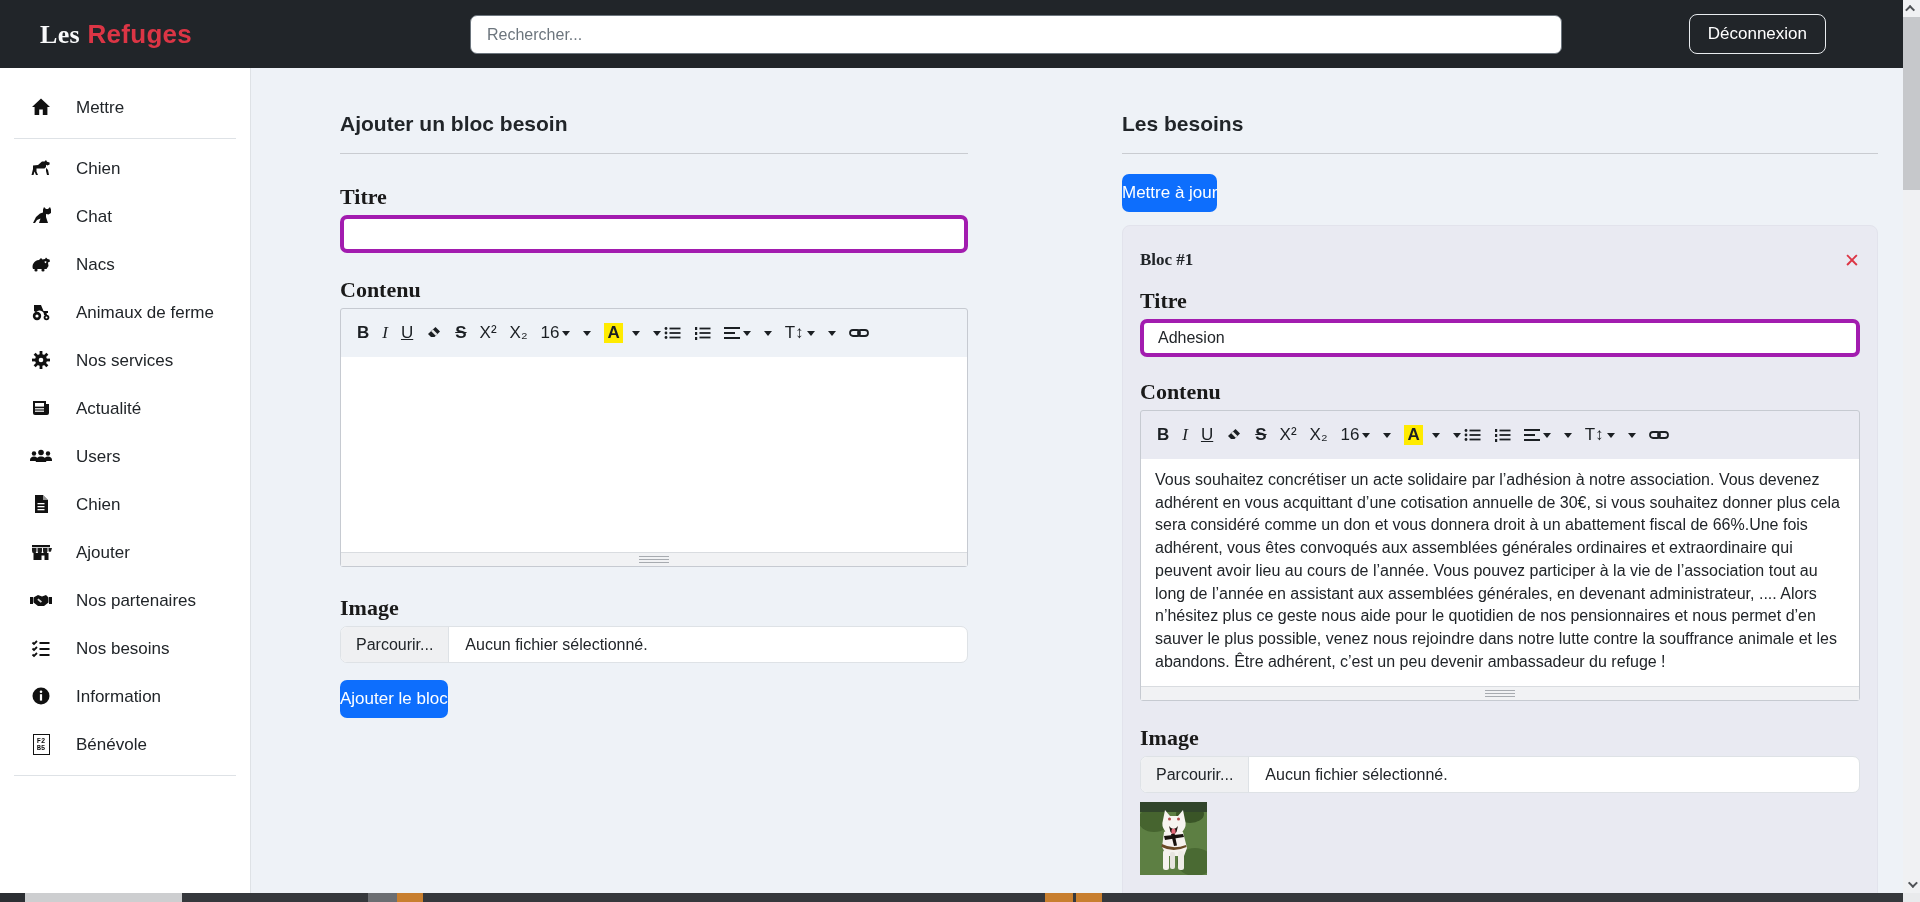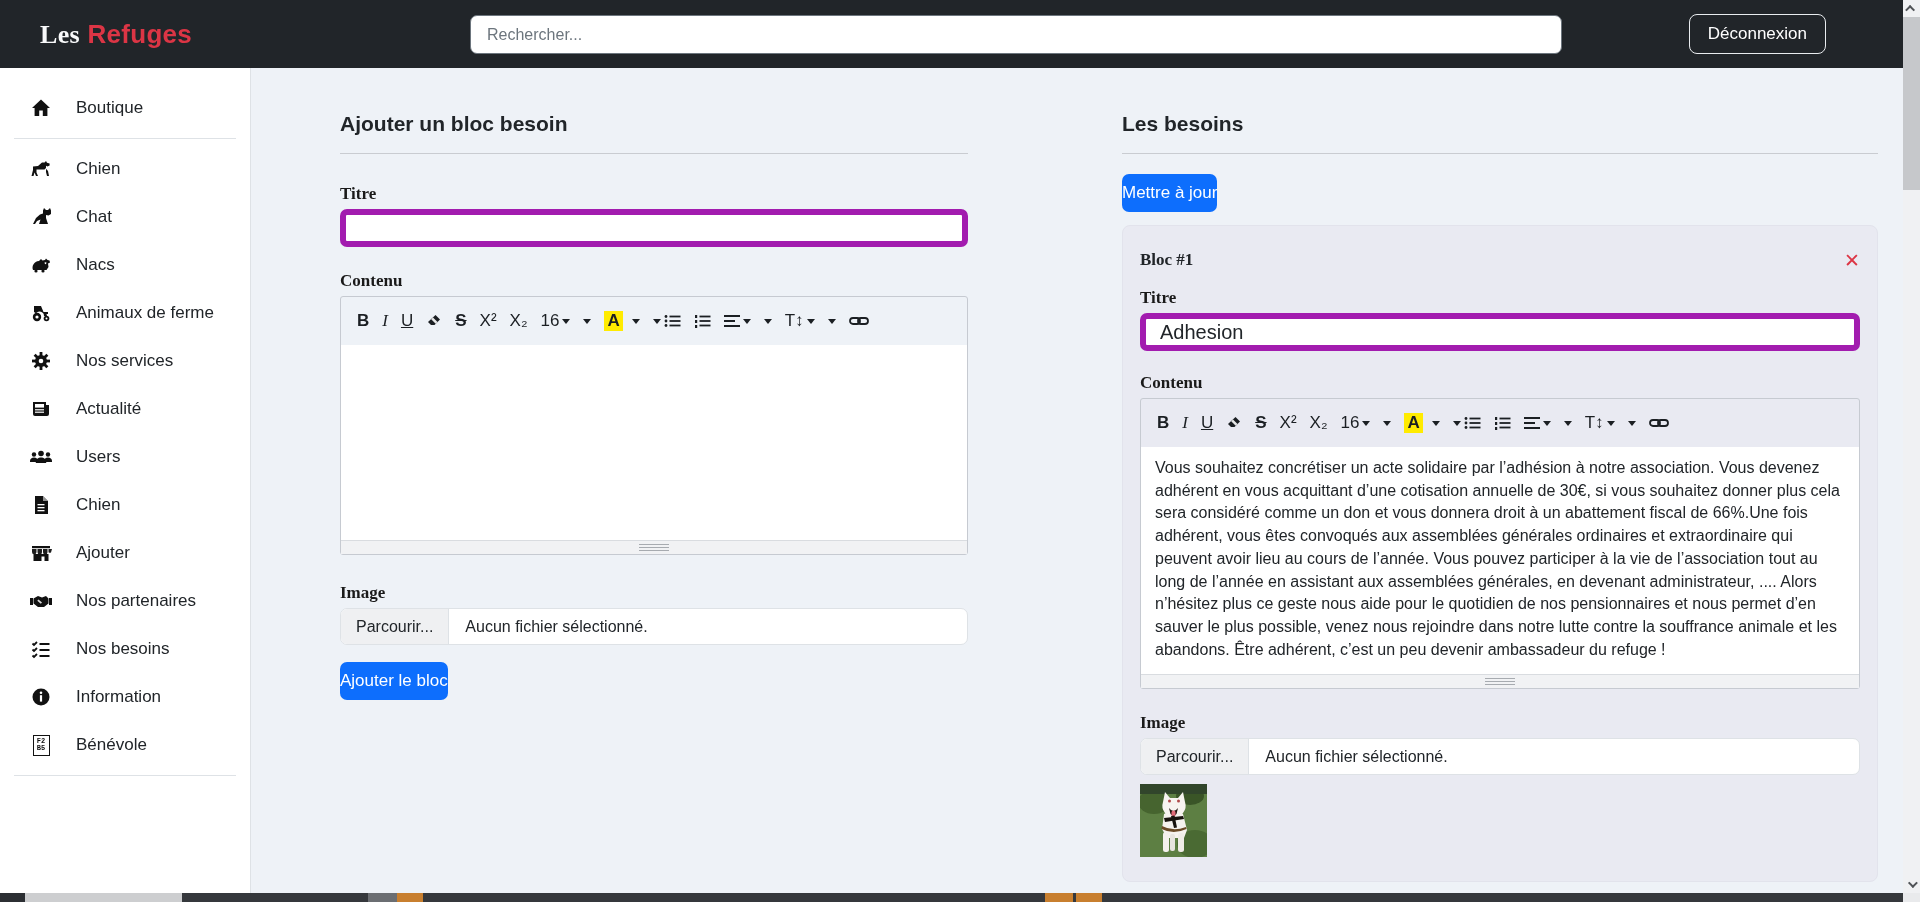--- a/index.html
+++ b/index.html
@@ -12,34 +12,34 @@
   .brand { margin-left:40px; font-size:26px; font-weight:600; letter-spacing:.3px; }
   .brand .w { color:#f8f9fa;font-family:Liberation Serif, serif; } .brand .r { color:#dc3545; }
   .search-wrap { position:absolute; left:470px; top:15px; width:1092px; height:39px; }
   .search-input { width:100%; height:100%; border:1px solid #6c757d; border-radius:7px; padding:0 16px; font-size:16px; background:#fff; color:#212529; outline:none; font-family:inherit; }
   .search-input::placeholder { color:#6c757d; }
   .logout-btn { position:absolute; right:77px; top:14px; height:40px; padding:0 18px; background:transparent; color:#fff; border:1px solid #e9ecef; border-radius:8px; font-size:17px; font-family:inherit; cursor:pointer; }
 
   
   .sidebar { position:absolute; left:0; top:68px; width:251px; height:825px; background:#fff; border-right:1px solid #dee2e6; padding-top:16px; z-index:4; }
   .side-item { display:flex; align-items:center; height:48px; padding-left:28px; cursor:pointer; }
-  .side-item .ic { width:26px; height:22px; display:flex; align-items:center; justify-content:center; }
+  .side-item .ic { width:26px; height:22px; display:flex; align-items:flex-start; justify-content:center; }
   .side-item .lbl { margin-left:22px; font-size:17px; color:#212529; }
   .side-hr { border:none; border-top:1px solid #dee2e6; margin:6px 14px 6px 14px; }
   .tofu { width:17px; height:21px; border:1.5px solid #111; display:flex; flex-direction:column; align-items:center; justify-content:center; font-family:"Liberation Mono","DejaVu Sans Mono",monospace; font-size:7px; font-weight:bold; line-height:7px; color:#111; }
 
   
   .main { position:absolute; left:251px; top:68px; right:17px; bottom:9px; background:#eef2f7; overflow:hidden; }
   .col-left { position:absolute; left:89px; top:0; width:628px; }
   .col-right { position:absolute; left:871px; top:0; width:756px; }
   .panel-title { margin-top:44px; font-size:21px; font-weight:700; color:#212529; }
   .panel-hr { border:none; border-top:1px solid #c9ccd1; margin:17px 0 0 0; }
 
-  .field-label { font-family:"Liberation Serif","DejaVu Serif",serif; font-weight:700; font-size:17px; color:#1a1a1a; }
-  .text-input { width:100%; height:38px; border:6px solid #a21caf; border-radius:7px; background:#fff; padding:0 14px; font-size:20px; font-family:inherit; color:#212529; outline:none; }
+  .field-label { font-family:"Liberation Serif","DejaVu Serif",serif; font-weight:700; font-size:22px; color:#1a1a1a; }
+  .text-input { width:100%; height:38px; border:4px solid #a21caf; border-radius:7px; background:#fff; padding:0 14px; font-size:16px; font-family:inherit; color:#212529; outline:none; }
 
   
   .editor { border:1px solid #c6cad1; border-radius:3px; background:transparent; }
   .ed-toolbar { display:flex; align-items:center; gap:13px; padding:12px 16px; height:48px; font-size:17px; color:#1b1f23; }
   .tb-btn { display:flex; align-items:center; gap:3px; background:none; border:none; font-family:inherit; font-size:17px; color:#1b1f23; cursor:pointer; padding:0; }
   .tb-b { font-weight:800; }
   .tb-i { font-style:italic; font-family:"Liberation Serif","DejaVu Serif",serif; }
   .tb-u { text-decoration:underline; }
   .tb-s { text-decoration:line-through; font-weight:600; }
   .caret { width:0; height:0; border-left:4px solid transparent; border-right:4px solid transparent; border-top:5px solid #1b1f23; display:inline-block; }
@@ -91,21 +91,21 @@
     <button class="logout-btn">Déconnexion</button>
   </div>
 
   <nav class="sidebar">
     <div class="side-item">
       <span class="ic">
         <svg width="20" height="20" viewBox="0 0 20 20">
             <path fill="#111" d="M10 1.5 19 10h-2.6v8h-4.6v-5.6H8.2V18H3.6v-8H1z"></path>
           </svg>
       </span>
-        <span class="lbl">Boutique</span>
+        <span class="lbl">Mettre</span>
     </div>
     <hr class="side-hr">
     <div class="side-item">
       <span class="ic">
         <svg width="22" height="20" viewBox="0 0 22 20">
             <path fill="#111" d="M14.5 3.5 16 2l1 1.8 2.6.6v2l-2.2 1-1.4-.6V9l-1.5 1.5H6.5v3L8 17h-2l-1.5-3.5L3.5 17h-2L3 11V7.5L8 7l4-3.5zM16 9.8l2 2.2 1 5h-2l-1-4z"></path>
           </svg>
       </span>
         <span class="lbl">Chien</span>
     </div>

